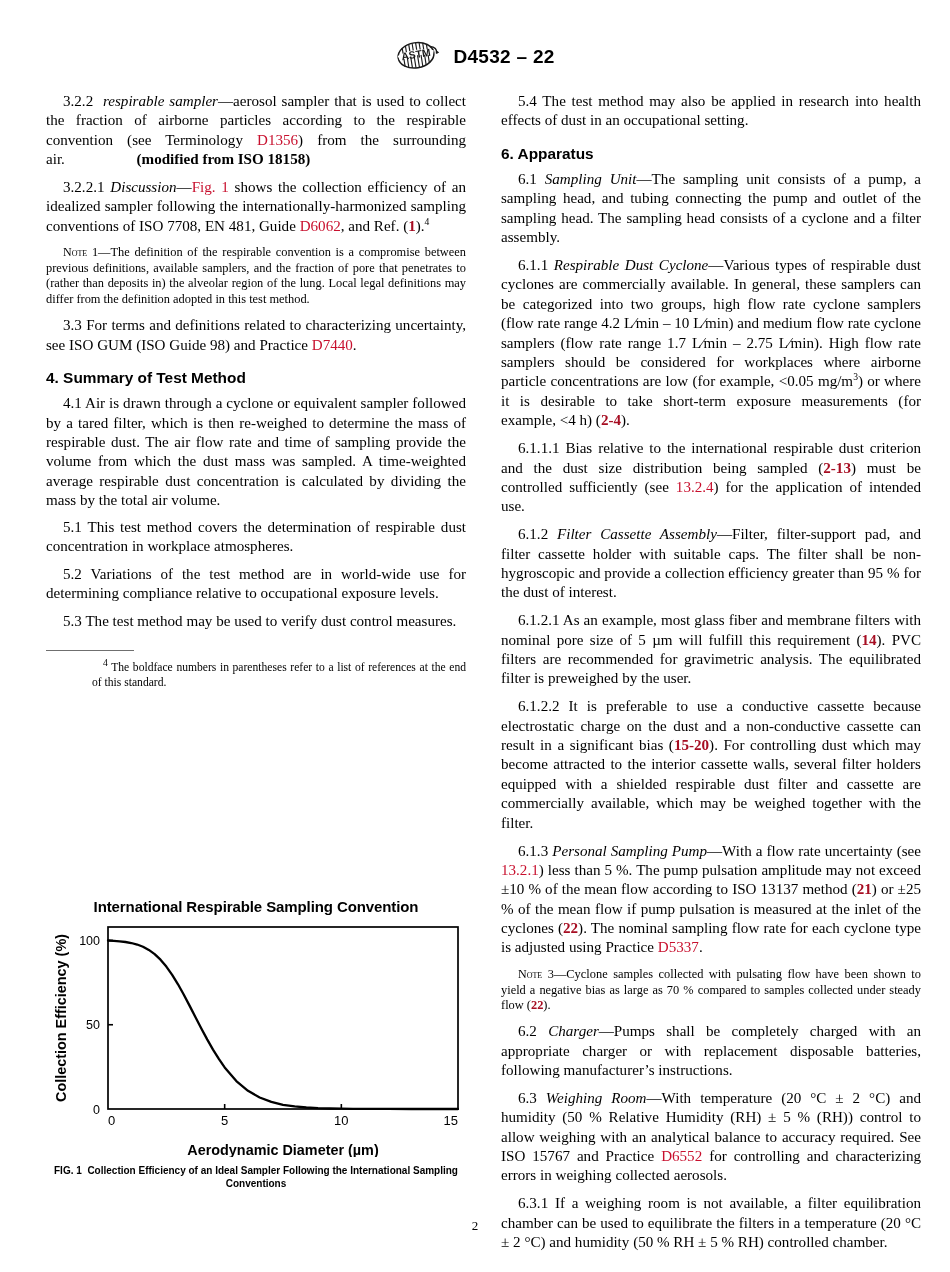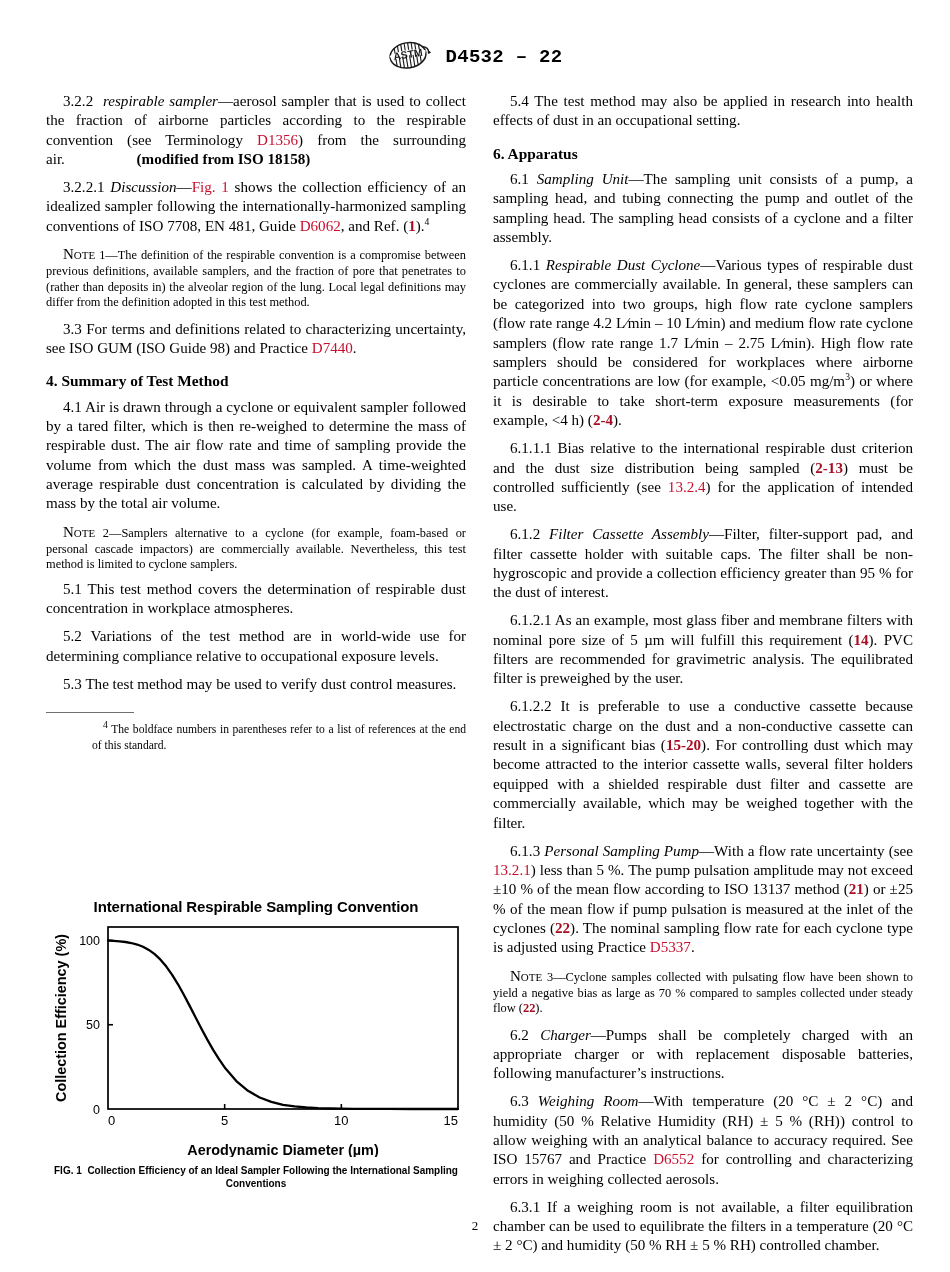--- a/index.html
+++ b/index.html
@@ -31,35 +31,35 @@
     width: 950px;
     display: flex;
     align-items: center;
     justify-content: center;
     gap: 12px;
   }
   .astm-logo {
     display: block;
   }
   .doc-designation {
-    font-family: Liberation Mono, monospace;
+    font-family: Liberation Sans, sans-serif;
     font-weight: bold;
     font-size: 19px;
     letter-spacing: 0.3px;
     white-space: nowrap;
   }
 
   
   .columns {
     position: absolute;
     top: 92px;
     left: 0;
     width: 950px;
     display: flex;
-    gap: 8px;
+    gap: 16px;
   }
   .col {
     width: 420px;
     box-sizing: border-box;
   }
   .col-left { margin-left: 46px; }
   .col-right { margin-left: 19px; }
 
   p {
     margin: 0;
@@ -70,39 +70,39 @@
     hyphens: manual;
   }
   p.body-para {
     text-indent: 17px;
     margin-top: 8.5px;
   }
   p.body-para.tight { margin-top: 7px; }
   p.first { margin-top: 0; }
 
   h3.section-head {
-    font-family: Liberation Serif, serif;
+    font-family: Liberation Sans, sans-serif;
     font-weight: bold;
     font-size: 15.4px;
     margin: 13px 0 2px 0;
     line-height: 1.25;
     text-align: left;
     text-indent: 0;
   }
 
   p.note {
     font-size: 12.4px;
     line-height: 1.26;
     text-align: justify;
     text-indent: 17px;
     margin-top: 9px;
   }
   .note-label {
     font-variant: small-caps;
-    font-size: 15px;
+    font-size: 12px;
   }
 
   i, .ital { font-style: italic; }
   b, .bold { font-weight: bold; }
   .ref { color: #c8102e; }
   .refbold { color: #a60d22; font-weight: bold; }
   sup {
     font-size: 9.6px;
     vertical-align: super;
     line-height: 0;
@@ -215,23 +215,20 @@
       <p class="body-para">
         <span>3.3</span><span> For terms and definitions related to characterizing uncertainty, see ISO GUM (ISO Guide 98) and Practice </span><span class="ref">D7440</span><span>.</span>
       </p>
 
       <h3 class="section-head">4.  Summary of Test Method</h3>
 
       <p class="body-para tight">
         <span>4.1</span><span> Air is drawn through a cyclone or equivalent sampler followed by a tared filter, which is then re-weighed to determine the mass of respirable dust. The air flow rate and time of sampling provide the volume from which the dust mass was sampled. A time-weighted average respirable dust concentration is calculated by dividing the mass by the total air volume.</span>
       </p>
 
-      <p class="note">
-        <span class="note-label">Note</span><span> 2—</span><span>Samplers alternative to a cyclone (for example, foam-based or personal cascade impactors) are commercially available. Nevertheless, this test method is limited to cyclone samplers.</span>
-      </p>
 
 
       <p class="body-para tight">
         <span>5.1</span><span> This test method covers the determination of respirable dust concentration in workplace atmospheres.</span>
       </p>
 
       <p class="body-para">
         <span>5.2</span><span> Variations of the test method are in world-wide use for determining compliance relative to occupational exposure levels.</span>
       </p>
 

